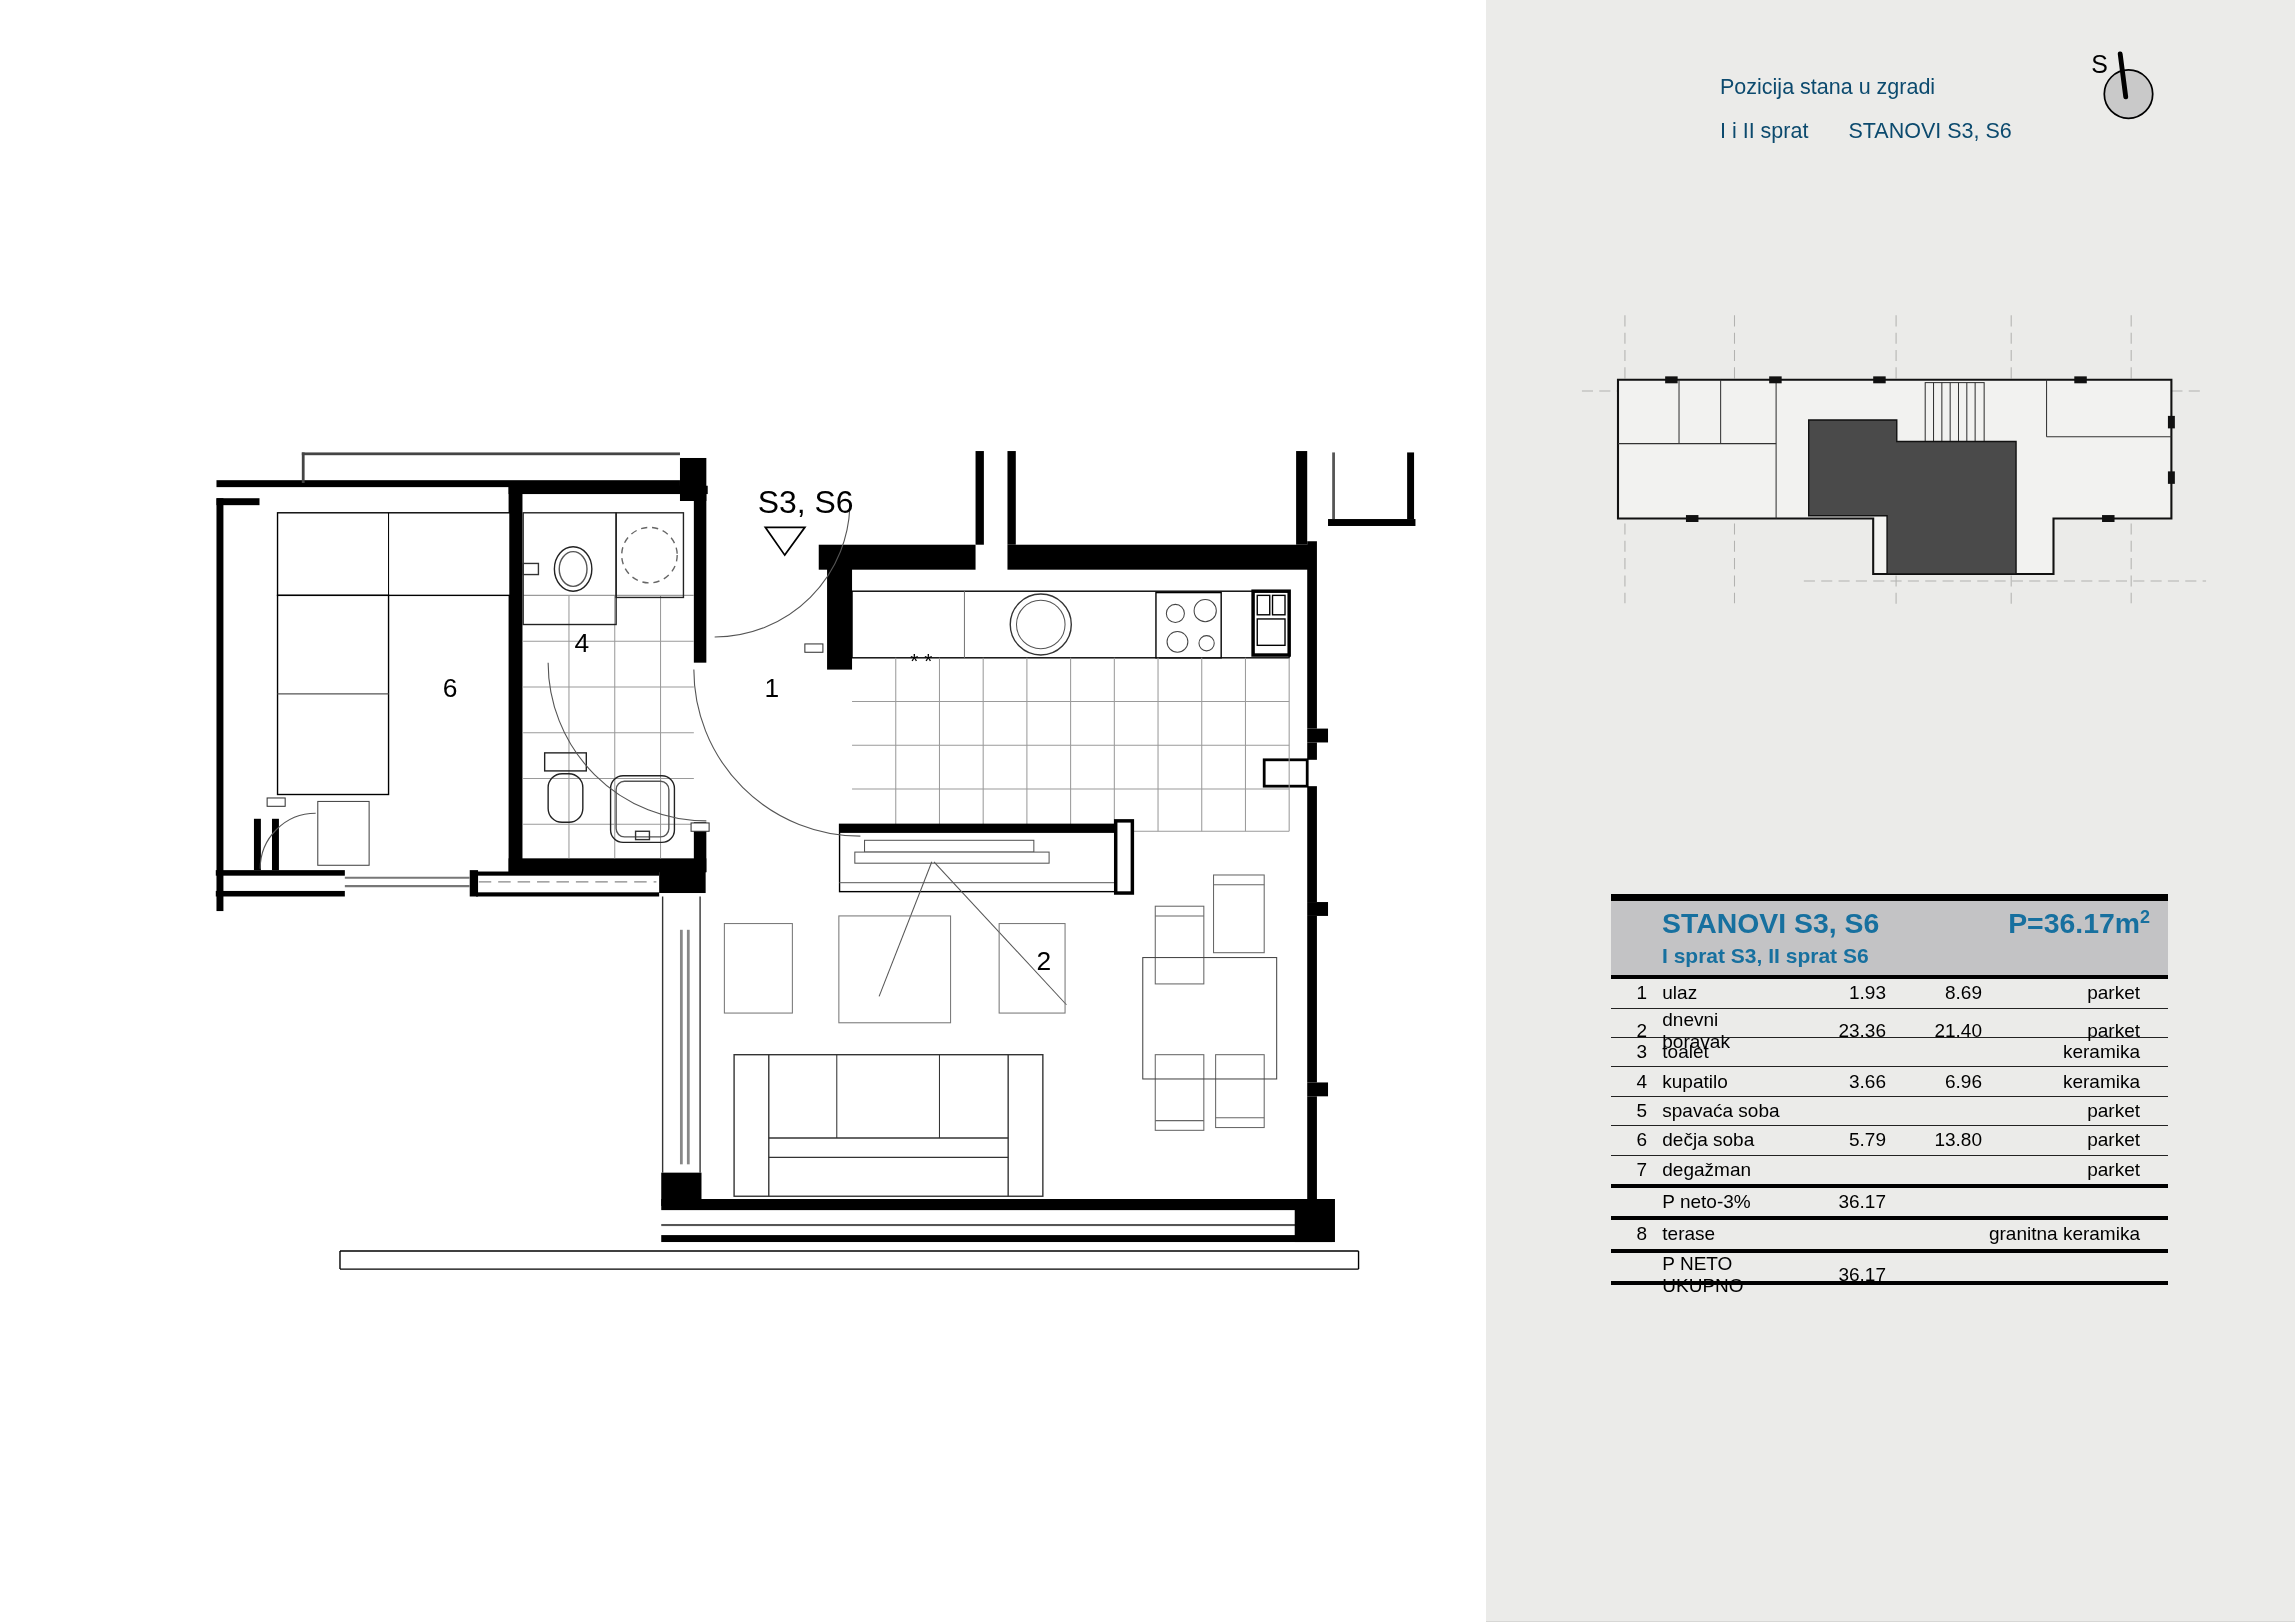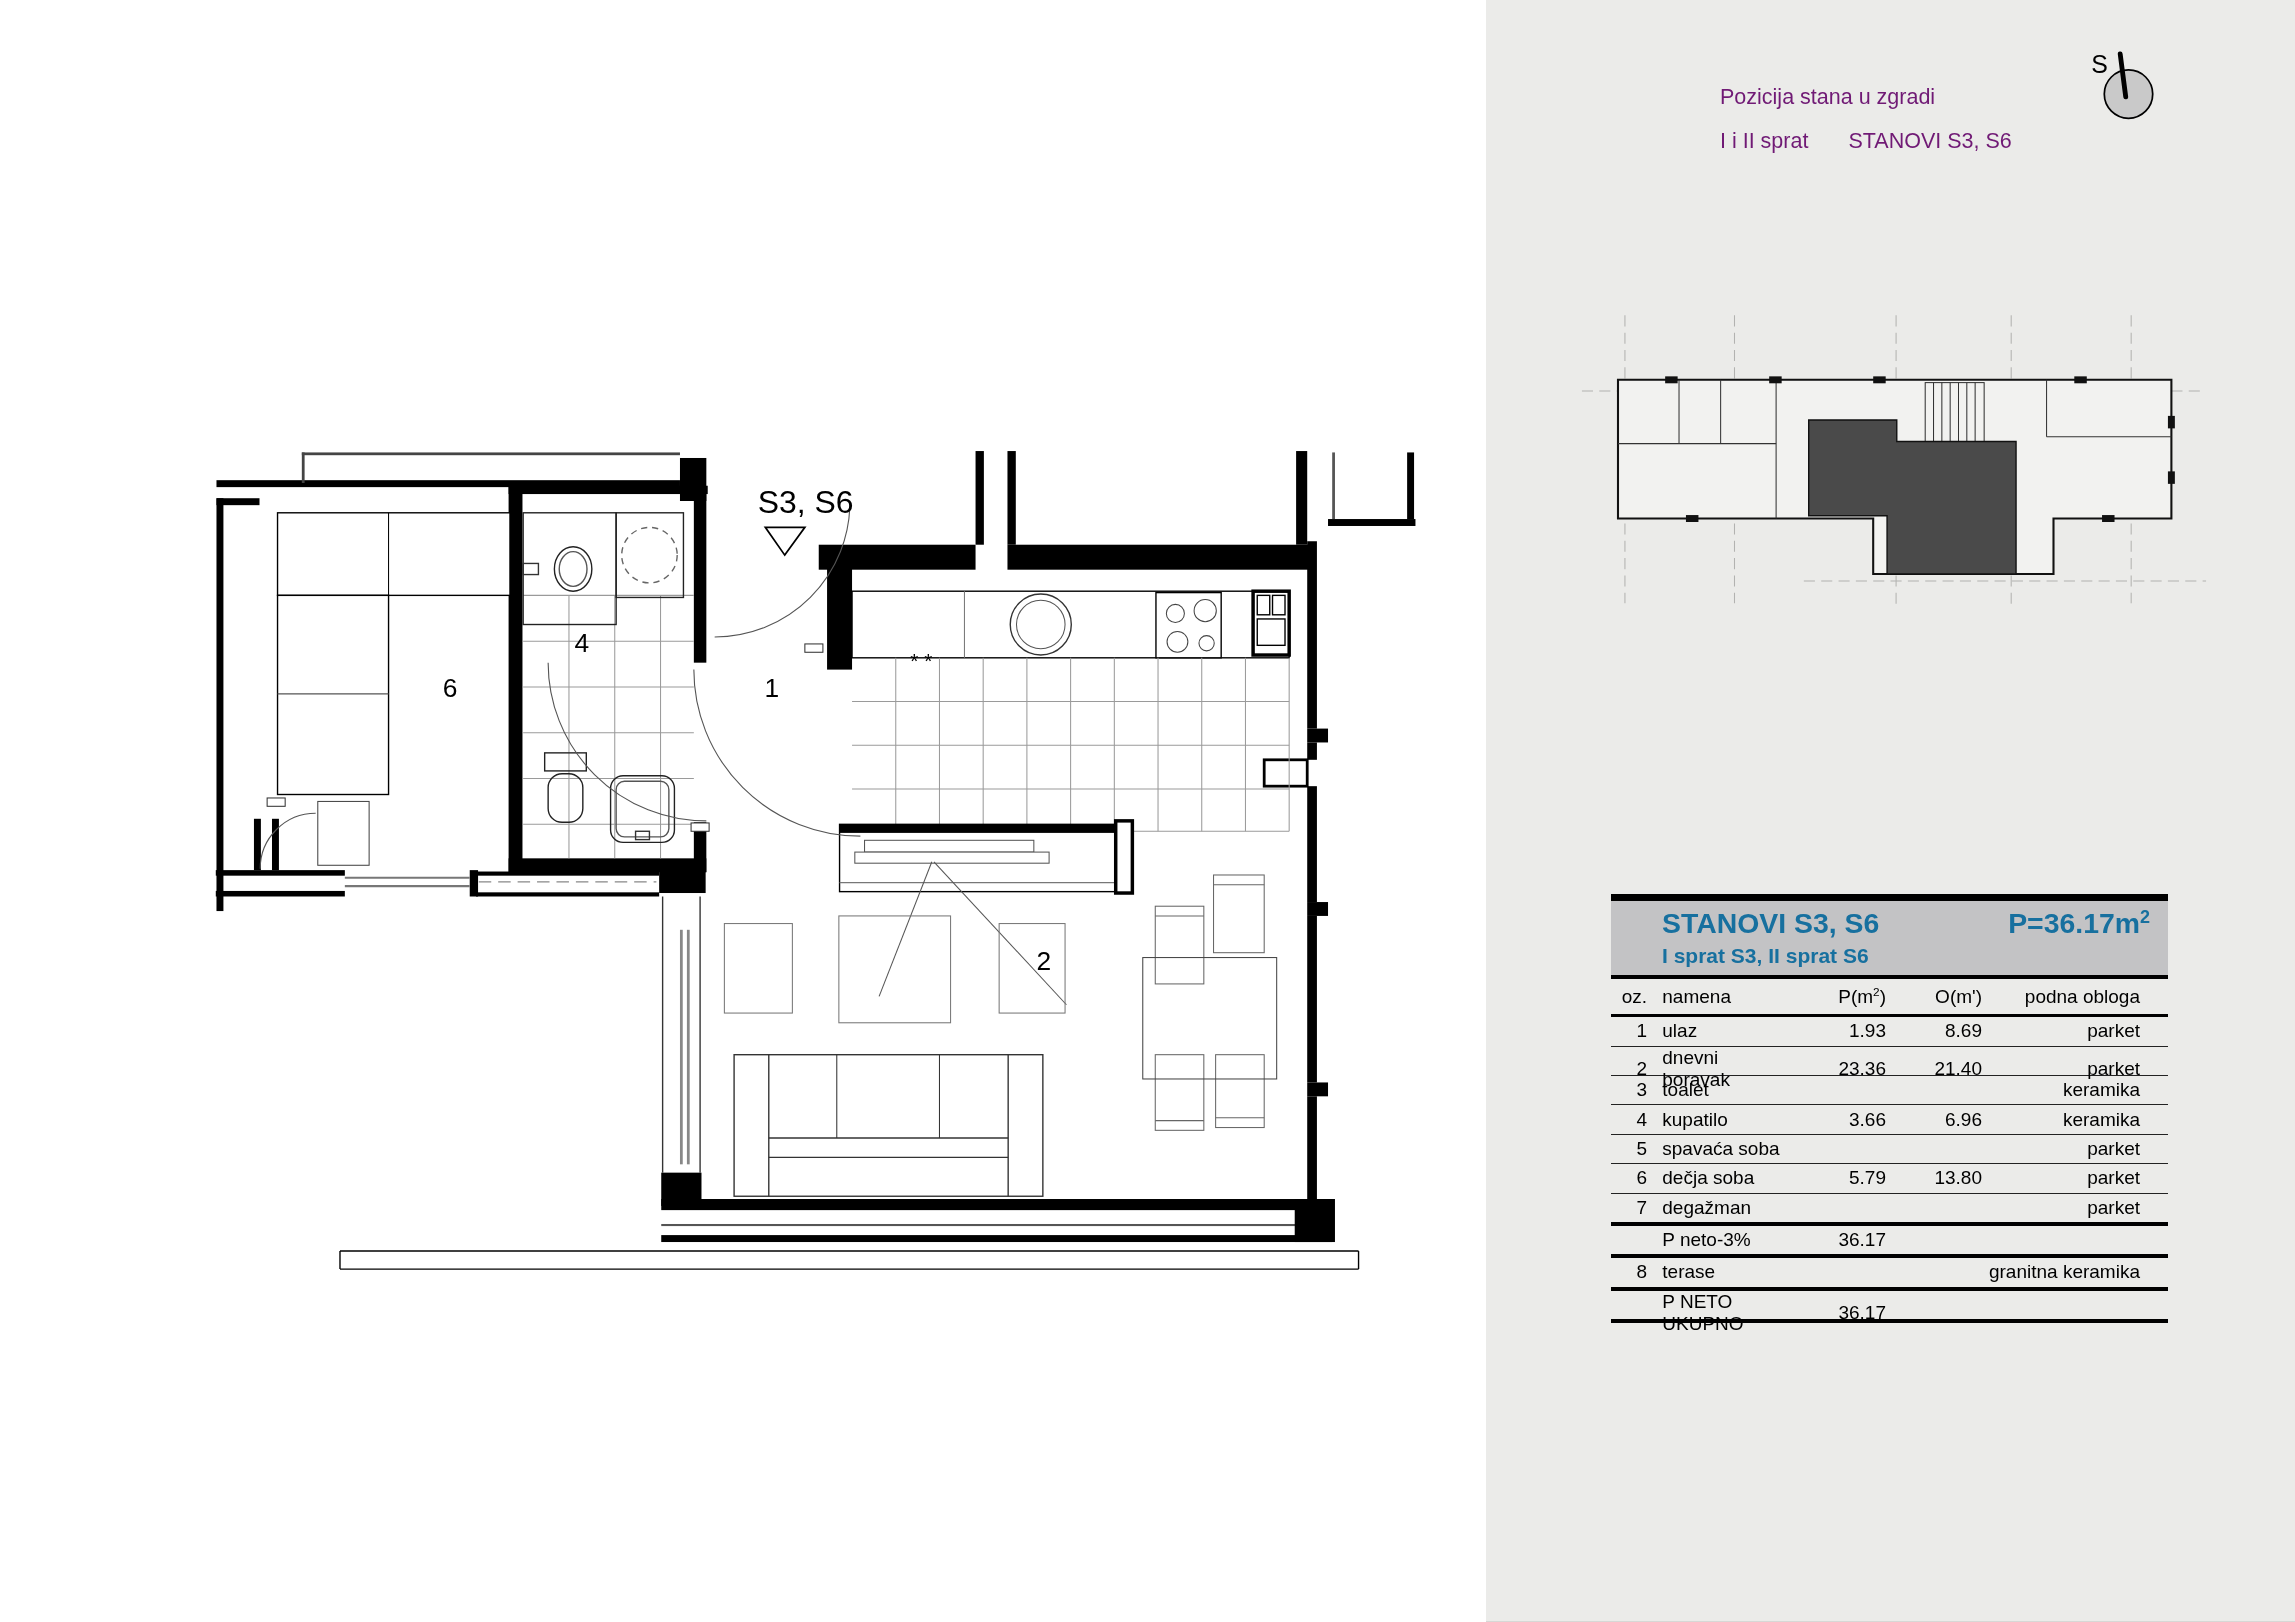--- a/index.html
+++ b/index.html
@@ -1,21 +1,21 @@
 <!DOCTYPE html>
 <html style="font-size:11px"><head>
 <meta charset="utf-8">
 <style>
   html,body{margin:0;padding:0;background:#fff;}
   .page{position:relative;width:2295px;height:1623px;background:#ffffff;
         font-family:"Liberation Sans",sans-serif;color:#000;overflow:hidden;}
   .panel{position:absolute;left:1486px;top:0;width:810px;height:1621px;background:#ebebe9;
          border-bottom:1.4px solid #d7d7d5;}
   
-  .pos-text{position:absolute;left:234px;top:75px;font-size:21.5px;line-height:44px;color:#701a75;}
+  .pos-text{position:absolute;left:234px;top:65px;font-size:21.5px;line-height:44px;color:#0c4a6e;}
   .pos-line2 .gap{display:inline-block;width:40px;}
   
   .info{position:absolute;left:125px;top:894px;width:557px;}
   .band{background:#c3c3c5;border-top:7.6px solid #000;border-bottom:4.9px solid #000;
         padding:5.5px 0 7px 0;}
   .band .r1{display:flex;justify-content:space-between;align-items:baseline;
             padding-left:51px;padding-right:18px;}
   .t-blue{color:#17709f;font-weight:bold;}
   .band .title{font-size:28.4px;}
   .band .area{font-size:28.4px;}
@@ -297,27 +297,20 @@
 
     <div class="info">
       <div class="band">
         <div class="r1">
           <span class="t-blue title">STANOVI S3, S6</span>
           <span class="t-blue area"><span>P=36.17m</span><sup>2</sup></span>
         </div>
         <div class="t-blue floors">I sprat S3, II sprat S6</div>
       </div>
 
-      <div class="t-row hdr">
-        <span class="c-oz">oz.</span>
-        <span class="c-name">namena</span>
-        <span class="c-p"><span>P(m</span><sup>2</sup><span>)</span></span>
-        <span class="c-o">O(m')</span>
-        <span class="c-fl">podna obloga</span>
-      </div>
 
       <div class="t-row">
         <span class="c-oz">1</span>
           <span class="c-name">ulaz</span>
         <span class="c-p">1.93</span>
           <span class="c-o">8.69</span>
           <span class="c-fl">parket</span>
       </div>
       <div class="t-row">
         <span class="c-oz">2</span>

